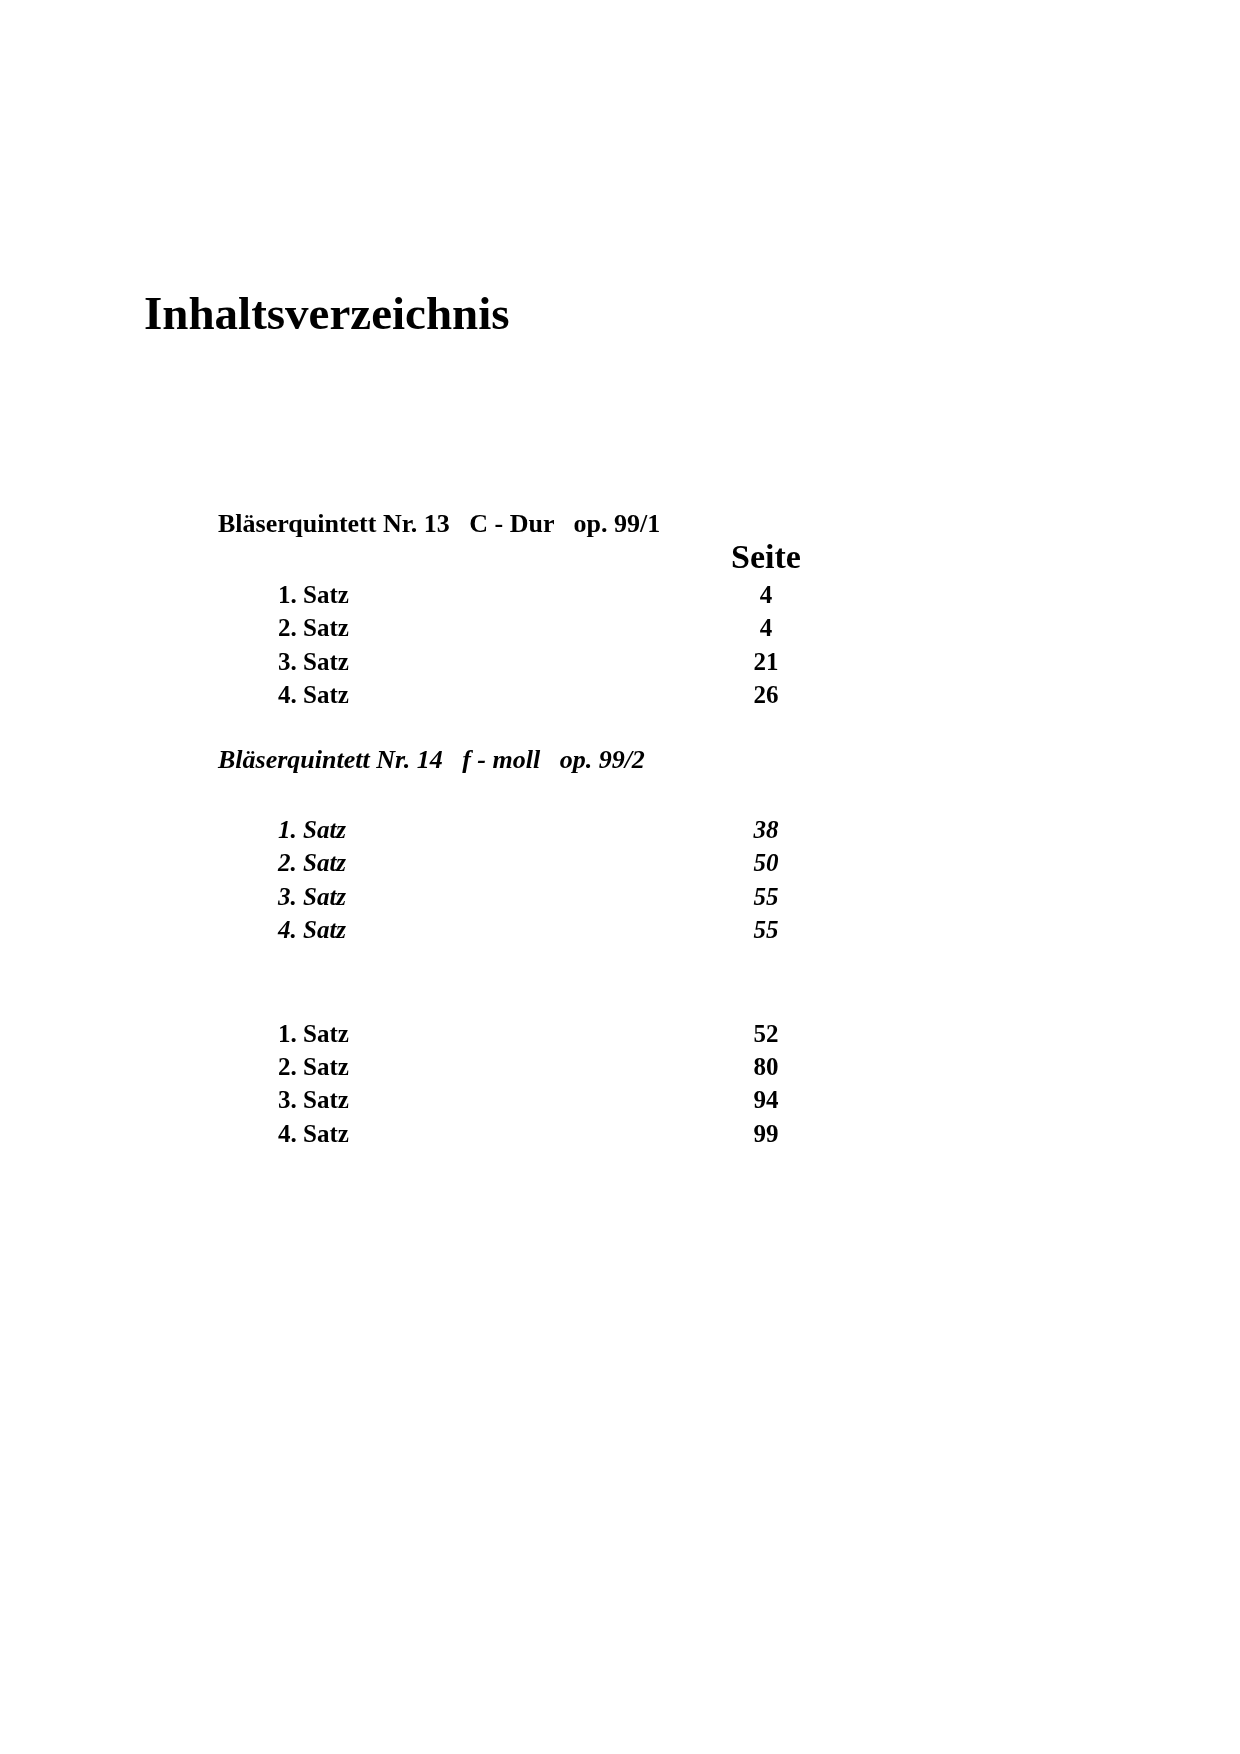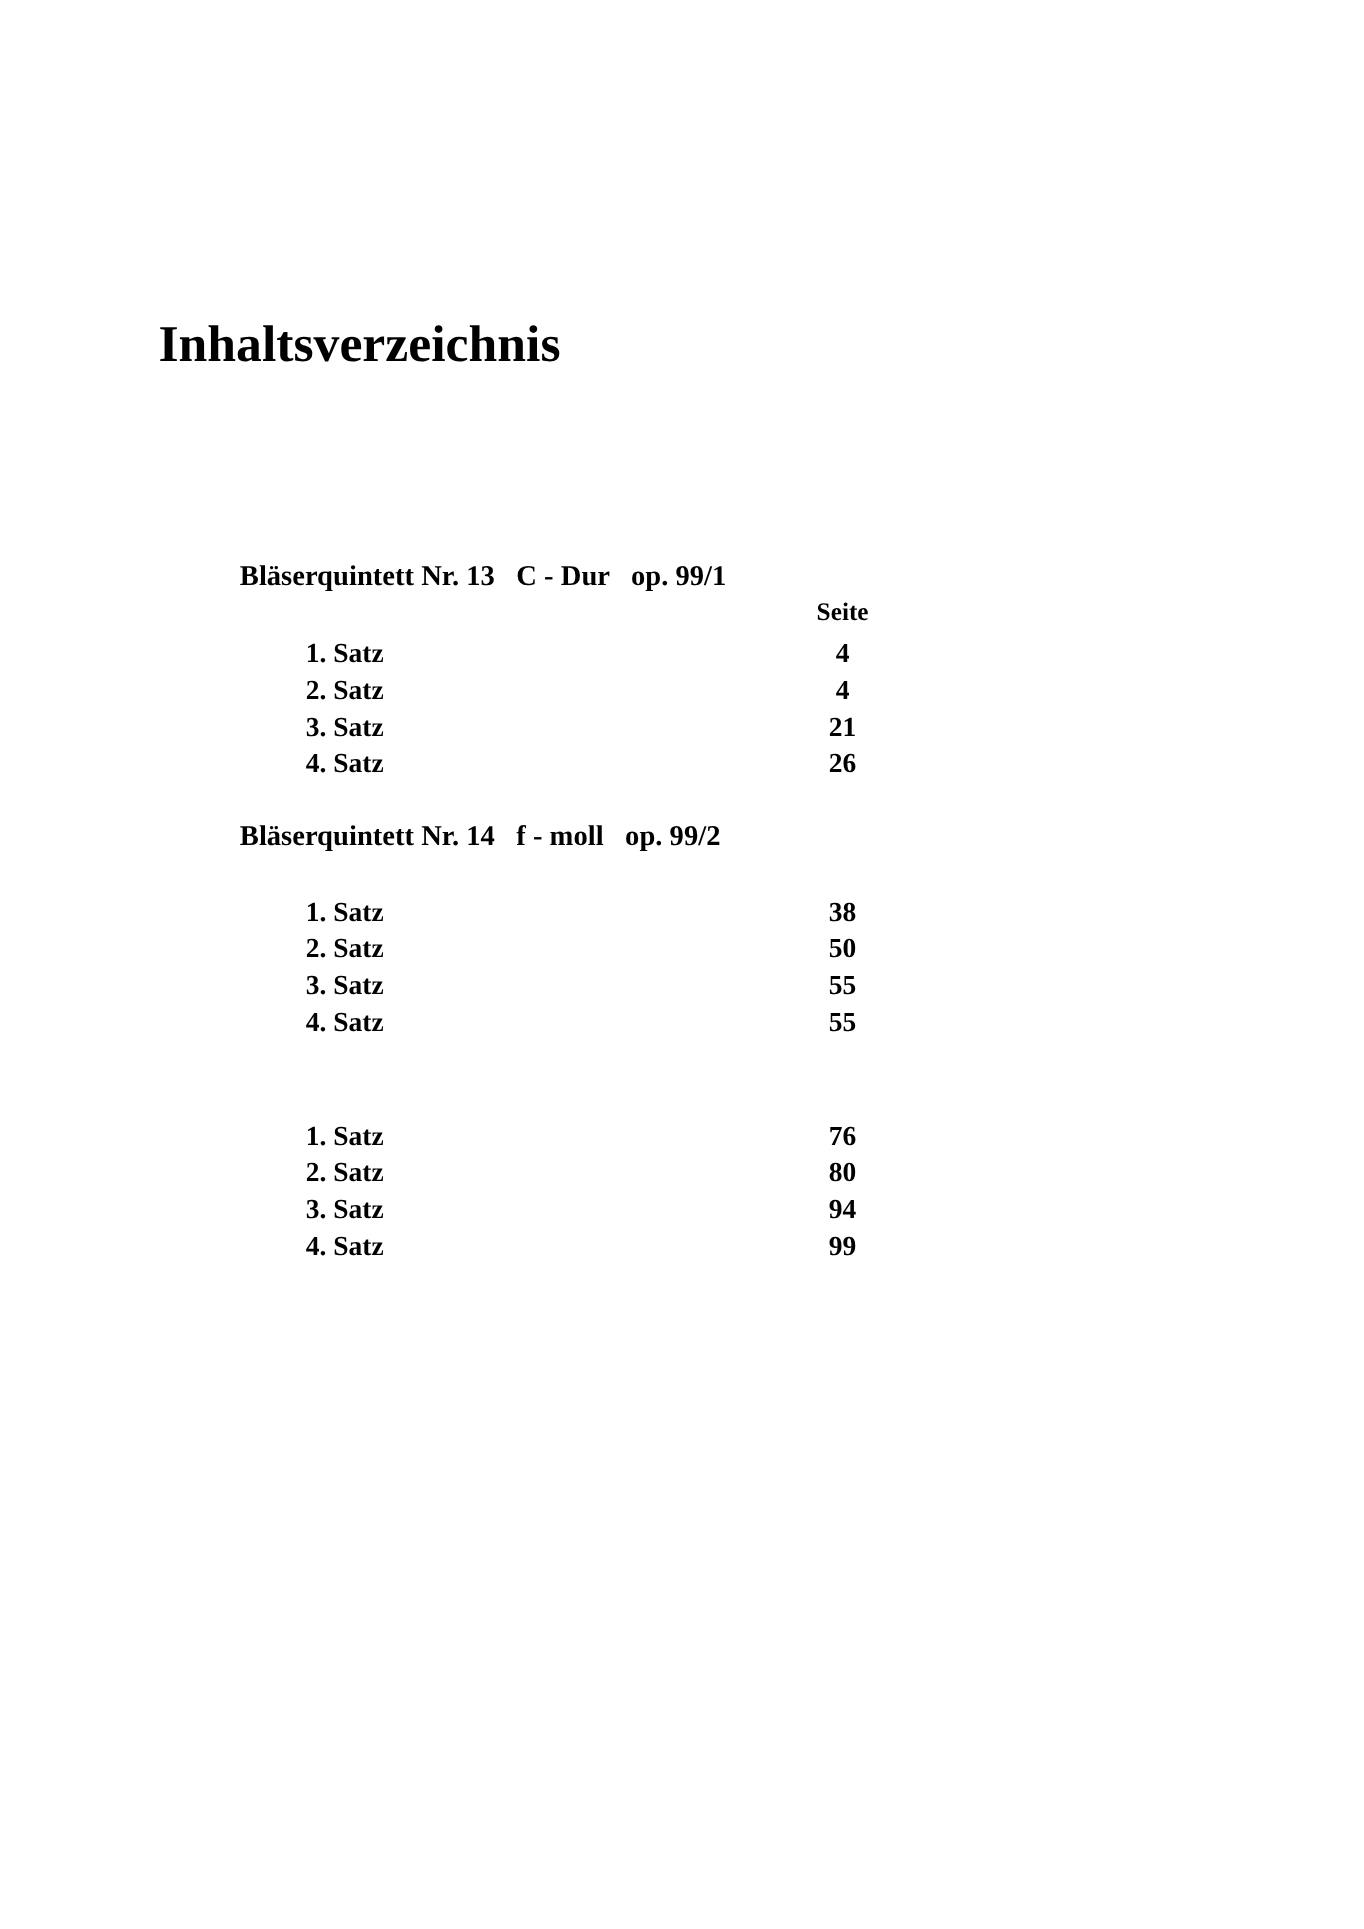--- a/index.html
+++ b/index.html
@@ -28,37 +28,37 @@
     font-weight: bold;
     letter-spacing: 0px;
     white-space: pre;
   }
   .toc-section {
     position: absolute;
     left: 0;
     width: 1240px;
   }
   .section-1 { top: 507px; }
-  .section-2 { top: 743px; }
+  .section-2 { top: 743px; font-style: italic; }
   .section-3 { top: 980px; }
   .section-title {
     margin: 0;
     margin-left: 218px;
     font-size: 26px;
     line-height: 33.4px;
     font-weight: bold;
     white-space: pre;
   }
   .seite-header {
     position: absolute;
     top: 33px;
     left: 706px;
     width: 120px;
     text-align: center;
-    font-size: 23px;
+    font-size: 34px;
     line-height: 33.4px;
   }
   .entries {
     position: relative;
     margin-top: 0;
   }
   .section-1 .entries { padding-top: 71px; margin-top: -33.4px; }
   .section-2 .entries { padding-top: 70px; margin-top: -33.4px; }
   .section-3 .entries { padding-top: 70px; margin-top: -33.4px; }
   .entry-row {
@@ -131,21 +131,21 @@
           <span class="entry-label">4. Satz</span>
           <span class="entry-page">55</span>
         </div>
       </div>
     </section>
 
     <section class="toc-section section-3">
       <div class="entries">
         <div class="entry-row">
           <span class="entry-label">1. Satz</span>
-          <span class="entry-page">76</span>
+          <span class="entry-page">52</span>
         </div>
         <div class="entry-row">
           <span class="entry-label">2. Satz</span>
           <span class="entry-page">80</span>
         </div>
         <div class="entry-row">
           <span class="entry-label">3. Satz</span>
           <span class="entry-page">94</span>
         </div>
         <div class="entry-row">

